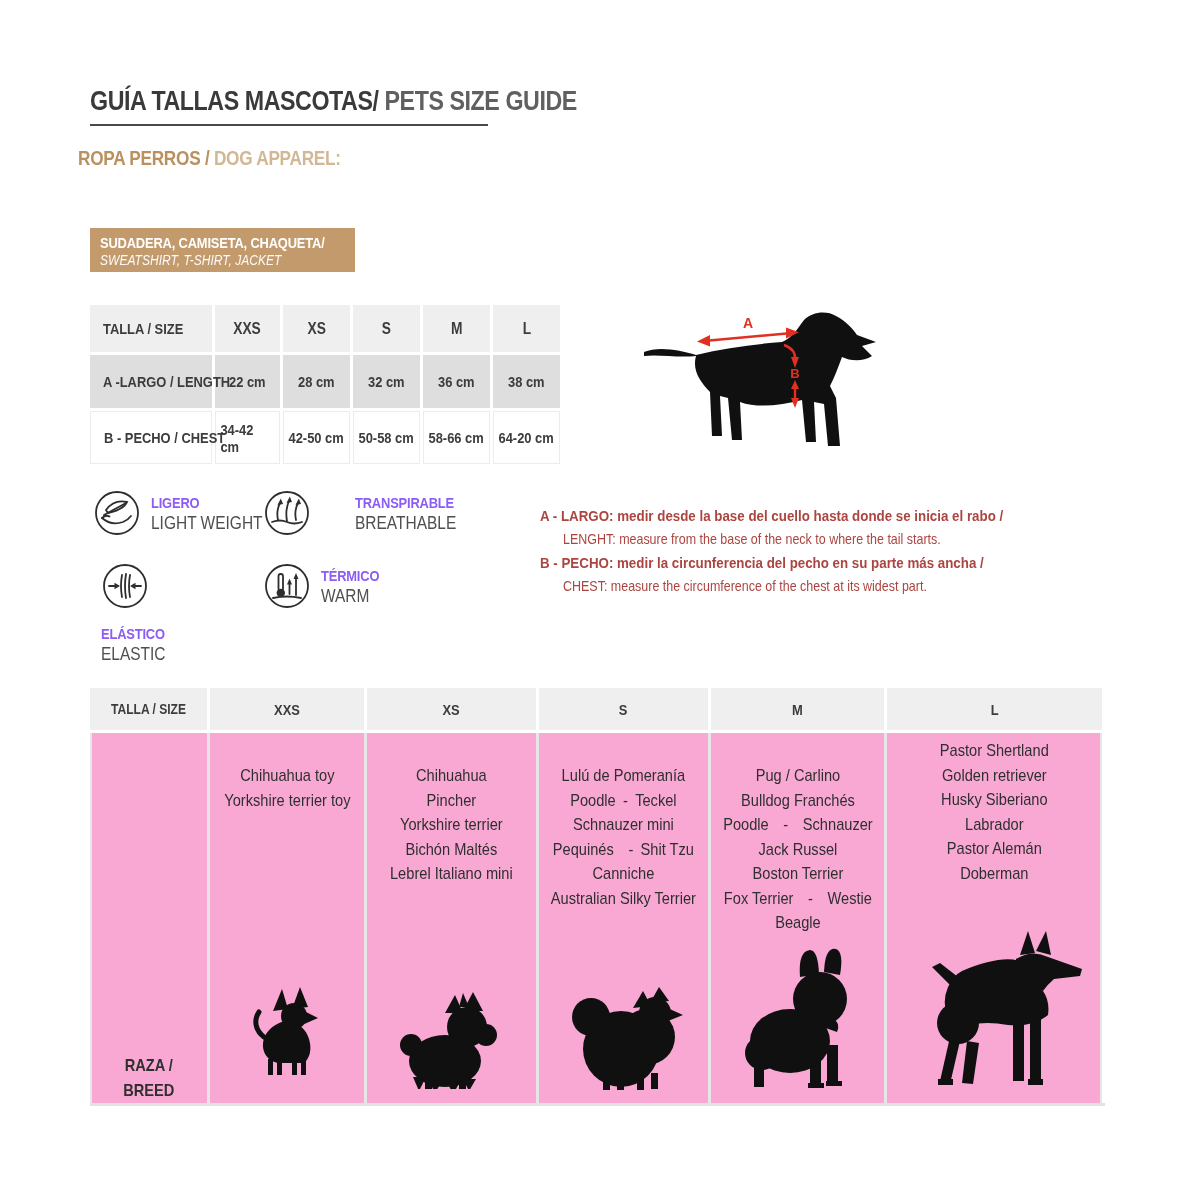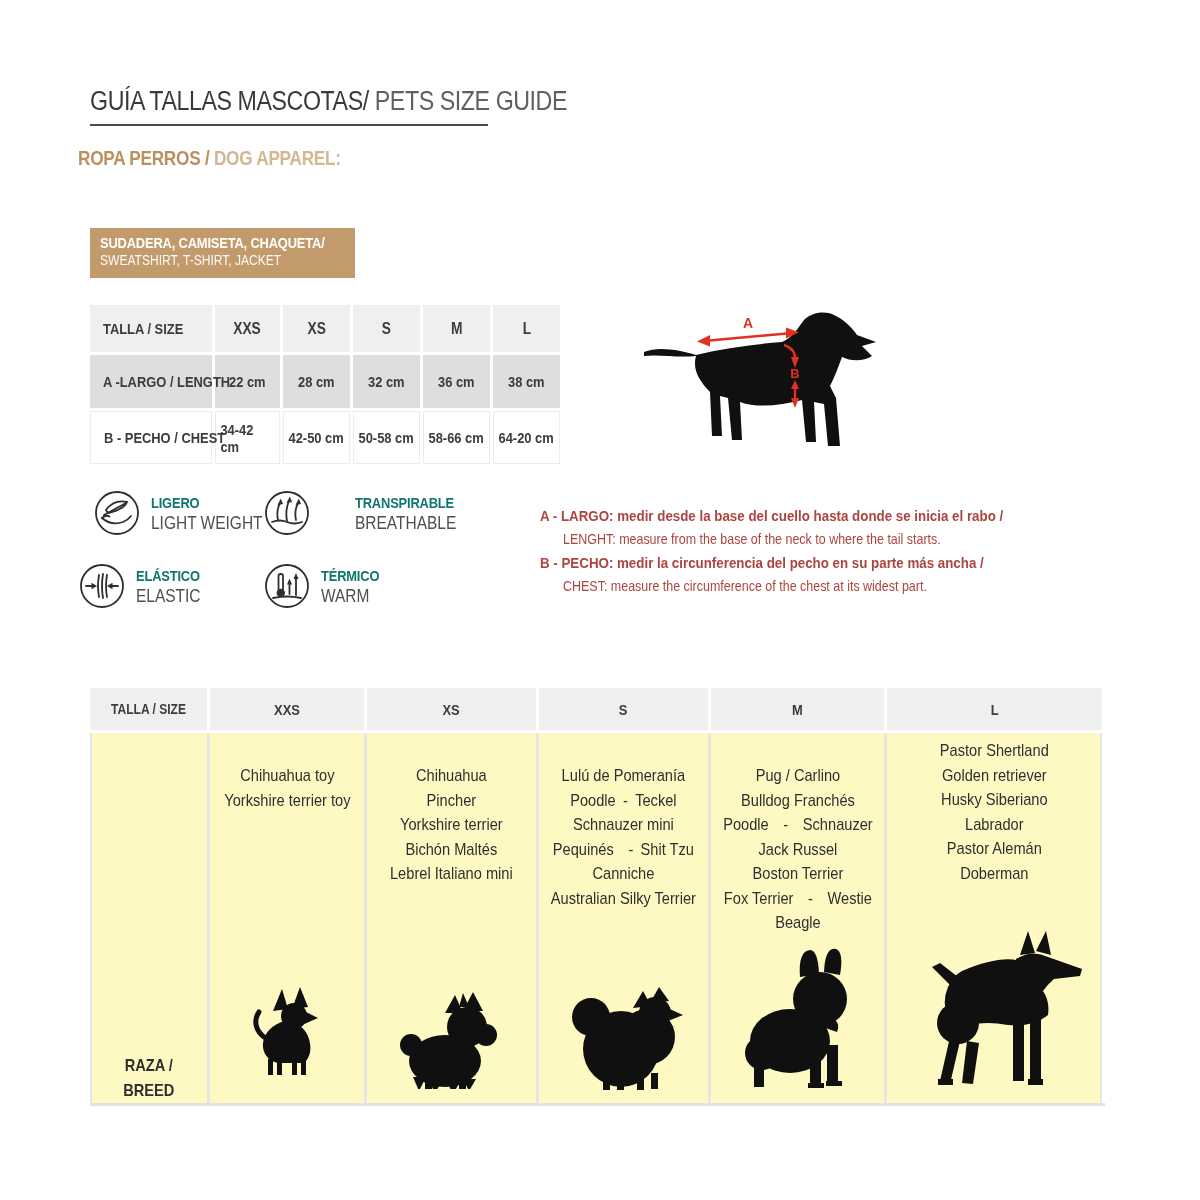--- a/index.html
+++ b/index.html
@@ -5,67 +5,67 @@
   html,body{margin:0;padding:0;background:#fff;}
   .page{position:relative;width:1200px;height:1200px;background:#fff;overflow:hidden;
         font-family:"Liberation Sans",sans-serif;color:#3c3c3c;}
   
   .cL{display:inline-block;transform:scaleX(.86);transform-origin:0 50%;white-space:nowrap;}
   .cC{display:inline-block;transform:scaleX(.86);transform-origin:50% 50%;}
   .nw{white-space:nowrap;}
 
   
   .title{position:absolute;left:90px;top:86px;width:398px;border-bottom:2.5px solid #4a4a4a;
-         padding-bottom:7px;font-size:27px;font-weight:normal;letter-spacing:-.5px;}
+         padding-bottom:7px;font-size:27px;font-weight:bold;letter-spacing:-.5px;}
   .title .dark{color:#3a3a3a;}
   .title .lite{color:#606060;}
   .subtitle{position:absolute;left:78px;top:147px;font-size:20px;font-weight:bold;letter-spacing:-.3px;}
   .subtitle .tan1{color:#b9905e;}
   .subtitle .tan2{color:#c9ab80;font-weight:bold;opacity:.85;}
 
   
-  .catbox{position:absolute;left:90px;top:228px;width:265px;height:50px;background:#c39a6b;
+  .catbox{position:absolute;left:90px;top:228px;width:265px;height:44px;background:#c39a6b;
           color:#fff;padding:6px 0 0 10px;box-sizing:border-box;}
   .catbox .l1{font-size:15px;font-weight:bold;letter-spacing:-.2px;}
-  .catbox .l2{font-size:14px;margin-top:1px;opacity:.96;}
+  .catbox .l2{font-size:14px;margin-top:1px;opacity:.96;font-style:italic;}
 
   
   .sizegrid{position:absolute;left:90px;top:305px;display:grid;
             grid-template-columns:122px 65px 67px 67px 67px 67px;
             grid-template-rows:47px 53px 53px;gap:3px;}
   .sc{display:flex;align-items:center;justify-content:center;font-weight:bold;font-size:15px;}
   .sc.lbl{justify-content:flex-start;padding-left:13px;}
   .sc.hd{background:#efefef;font-size:15px;}
   .sc.hd.sz{font-size:16px;}
   .sc.ra{background:#dedede;text-align:right;}
   .sc.rb{background:#fff;border:1.5px solid #ececec;}
 
   
   .feature{position:absolute;display:flex;gap:10px;}
   .feature svg{width:48px;height:48px;flex:0 0 48px;}
   .feature .ftxt{padding-top:5px;}
-  .feature .f-es{font-size:15px;font-weight:bold;color:#0f766e;letter-spacing:-.2px;}
+  .feature .f-es{font-size:15px;font-weight:bold;color:#8b5cf6;letter-spacing:-.2px;}
   .feature .f-en{font-size:18px;color:#4f4f4f;margin-top:2px;}
 
   
   .notes{position:absolute;left:540px;top:504px;width:440px;color:#ac4540;}
   .notes .nb{font-size:15.5px;font-weight:bold;line-height:23.5px;}
   .notes .nn{font-size:14.5px;line-height:23.5px;padding-left:23px;}
 
   
   .diagram{position:absolute;left:636px;top:308px;width:250px;height:148px;}
 
   
   .breedgrid{position:absolute;left:90px;top:688px;display:grid;
              grid-template-columns:117px 154px 169px 169px 173px 215px;
              grid-template-rows:42px 370px;gap:3px;}
   .bh{background:#efefef;display:flex;align-items:center;justify-content:center;
       font-weight:bold;font-size:15px;}
   .bh.lbl{font-size:14px;}
-  .bcell{position:relative;background:#fef9c3;display:flex;flex-direction:column;align-items:center;}
+  .bcell{position:relative;background:#f9a8d4;display:flex;flex-direction:column;align-items:center;}
   .bcell::before{content:"";position:absolute;left:-3px;top:0;width:3px;height:100%;background:#e6e6e6;}
   .bcell.first::before{left:0;width:2px;}
   .bcell.last::after{content:"";position:absolute;right:0;top:0;width:2px;height:100%;background:#e6e6e6;}
   .btmline{position:absolute;left:90px;top:1103px;width:1015px;height:2.5px;background:#e2e2e2;}
   .breeds{font-size:17px;line-height:24.5px;text-align:center;color:#2f2f2f;padding-top:31px;}
   .bcell.topstart .breeds{padding-top:6px;}
   .spacer{flex:1;}
   .raza{justify-content:flex-end;}
   .rz{font-size:17px;font-weight:bold;line-height:25px;text-align:center;color:#2f2f2f;}
   .dog{flex:0 0 auto;}
@@ -192,21 +192,21 @@
       <polygon fill="#2e2e2e" points="23.5,14 26.8,7.5 29,13"></polygon>
       <path class="icon-stroke" d="M33,31 Q31,22 35,14"></path>
       <polygon fill="#2e2e2e" points="32.5,16 35.8,9.5 38,15"></polygon>
     </svg>
     <div class="ftxt">
       <div class="f-es"><span class="cL">TRANSPIRABLE</span></div>
       <div class="f-en"><span class="cL">BREATHABLE</span></div>
     </div>
   </div>
 
-  <div class="feature" style="left:78px;top:562px;">
+  <div class="feature" style="left:101px;top:562px;flex-direction:column;">
     <svg viewBox="0 0 48 48">
       <circle class="icon-stroke" cx="24" cy="24" r="21"></circle>
       <path class="icon-stroke" d="M21,13 Q19,24 21,35"></path>
       <path class="icon-stroke" d="M25,12 Q23,24 25,36"></path>
       <path class="icon-stroke" d="M29,13 Q27,24 29,35"></path>
       <line class="icon-stroke" x1="8" y1="24" x2="15" y2="24"></line>
       <polygon fill="#2e2e2e" points="13.5,20.8 19,24 13.5,27.2"></polygon>
       <line class="icon-stroke" x1="40" y1="24" x2="33" y2="24"></line>
       <polygon fill="#2e2e2e" points="34.5,20.8 29,24 34.5,27.2"></polygon>
     </svg>

